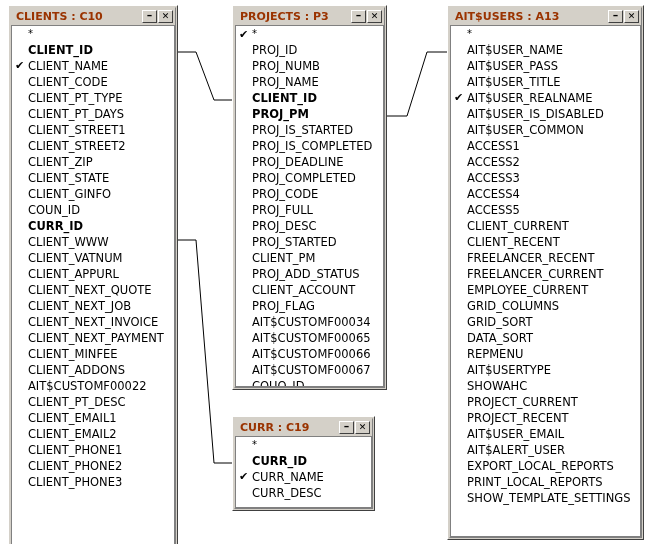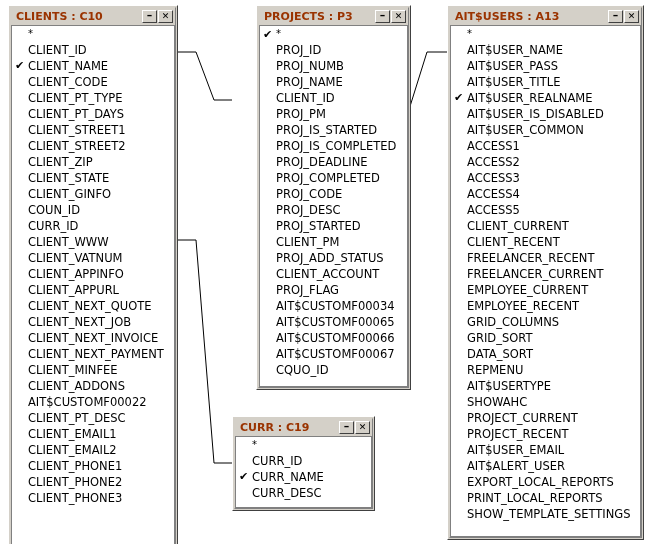--- a/index.html
+++ b/index.html
@@ -118,21 +118,21 @@
     min-width: 15px;
     text-align: center;
     font-size: 11px;
     line-height: 16px;
     color: #000;
   }
   .fieldrow .fname {
     padding-left: 1px;
   }
   .fieldrow.key .fname {
-    font-weight: normal;
+    font-weight: bold;
   }
   .fieldrow.star {
     height: 14px;
     line-height: 14px;
   }
   .fieldrow.star .fname {
     font-size: 10px;
     line-height: 9px;
     position: relative;
     top: -2px;
@@ -218,24 +218,20 @@
           <div class="fieldrow">
             <span class="check"></span>
             <span class="fname">CLIENT_WWW</span>
           </div>
           <div class="fieldrow">
             <span class="check"></span>
             <span class="fname">CLIENT_VATNUM</span>
           </div>
           <div class="fieldrow">
             <span class="check"></span>
-            <span class="fname">CLIENT_APPINFO</span>
-          </div>
-          <div class="fieldrow">
-            <span class="check"></span>
             <span class="fname">CLIENT_APPURL</span>
           </div>
           <div class="fieldrow">
             <span class="check"></span>
             <span class="fname">CLIENT_NEXT_QUOTE</span>
           </div>
           <div class="fieldrow">
             <span class="check"></span>
             <span class="fname">CLIENT_NEXT_JOB</span>
           </div>
@@ -279,21 +275,21 @@
             <span class="check"></span>
             <span class="fname">CLIENT_PHONE2</span>
           </div>
           <div class="fieldrow">
             <span class="check"></span>
             <span class="fname">CLIENT_PHONE3</span>
           </div>
         </div>
       </div>
     </div>
-    <div class="tablewin" style="left: 232px; top: 5px; width: 155px; height: 385px; margin-left: 24px;">
+    <div class="tablewin" style="left: 232px; top: 5px; width: 155px; height: 385px;">
       <div class="tablewin-inner">
         <div class="titlebar">
           <span class="title-text">PROJECTS : P3</span>
           <span class="title-spacer"></span>
           <div class="winbtn min">
             <span class="glyph">–</span>
           </div>
           <div class="winbtn close">
             <span class="glyph">✕</span>
           </div>
@@ -335,20 +331,24 @@
             <span class="check"></span>
             <span class="fname">PROJ_DEADLINE</span>
           </div>
           <div class="fieldrow">
             <span class="check"></span>
             <span class="fname">PROJ_COMPLETED</span>
           </div>
           <div class="fieldrow">
             <span class="check"></span>
             <span class="fname">PROJ_CODE</span>
+          </div>
+          <div class="fieldrow">
+            <span class="check"></span>
+            <span class="fname">PROJ_FULL</span>
           </div>
           <div class="fieldrow">
             <span class="check"></span>
             <span class="fname">PROJ_DESC</span>
           </div>
           <div class="fieldrow">
             <span class="check"></span>
             <span class="fname">PROJ_STARTED</span>
           </div>
           <div class="fieldrow">
@@ -498,24 +498,20 @@
           <div class="fieldrow">
             <span class="check"></span>
             <span class="fname">FREELANCER_CURRENT</span>
           </div>
           <div class="fieldrow">
             <span class="check"></span>
             <span class="fname">EMPLOYEE_CURRENT</span>
           </div>
           <div class="fieldrow">
             <span class="check"></span>
-            <span class="fname">EMPLOYEE_RECENT</span>
-          </div>
-          <div class="fieldrow">
-            <span class="check"></span>
             <span class="fname">GRID_COLUMNS</span>
           </div>
           <div class="fieldrow">
             <span class="check"></span>
             <span class="fname">GRID_SORT</span>
           </div>
           <div class="fieldrow">
             <span class="check"></span>
             <span class="fname">DATA_SORT</span>
           </div>

